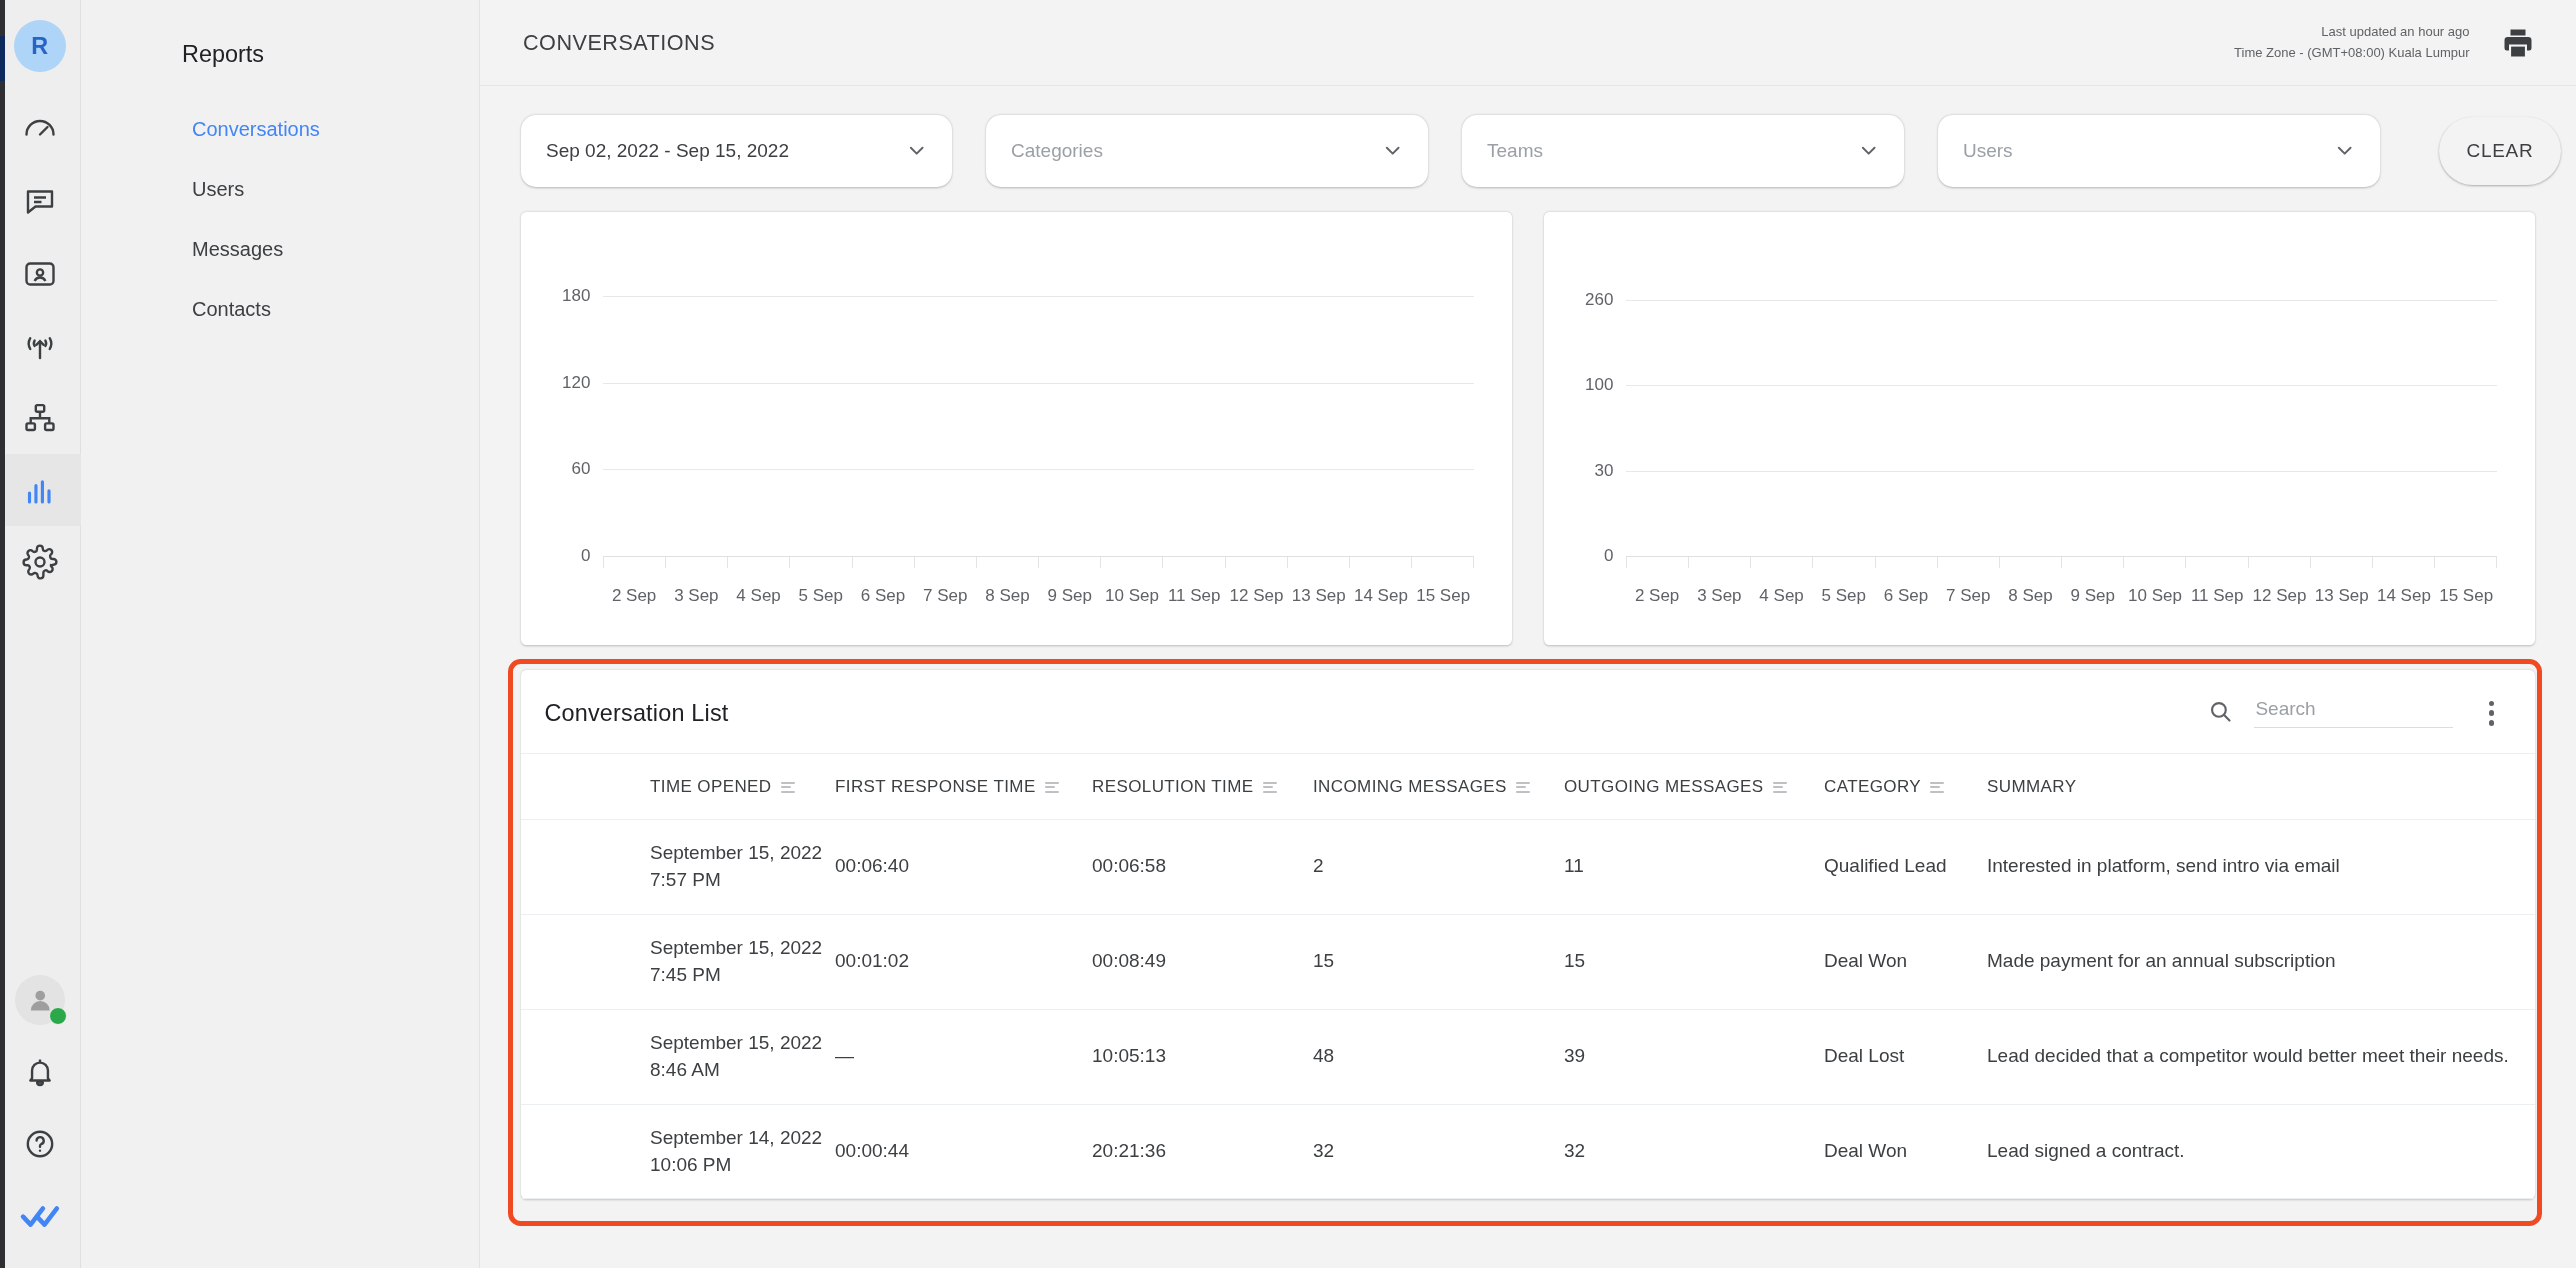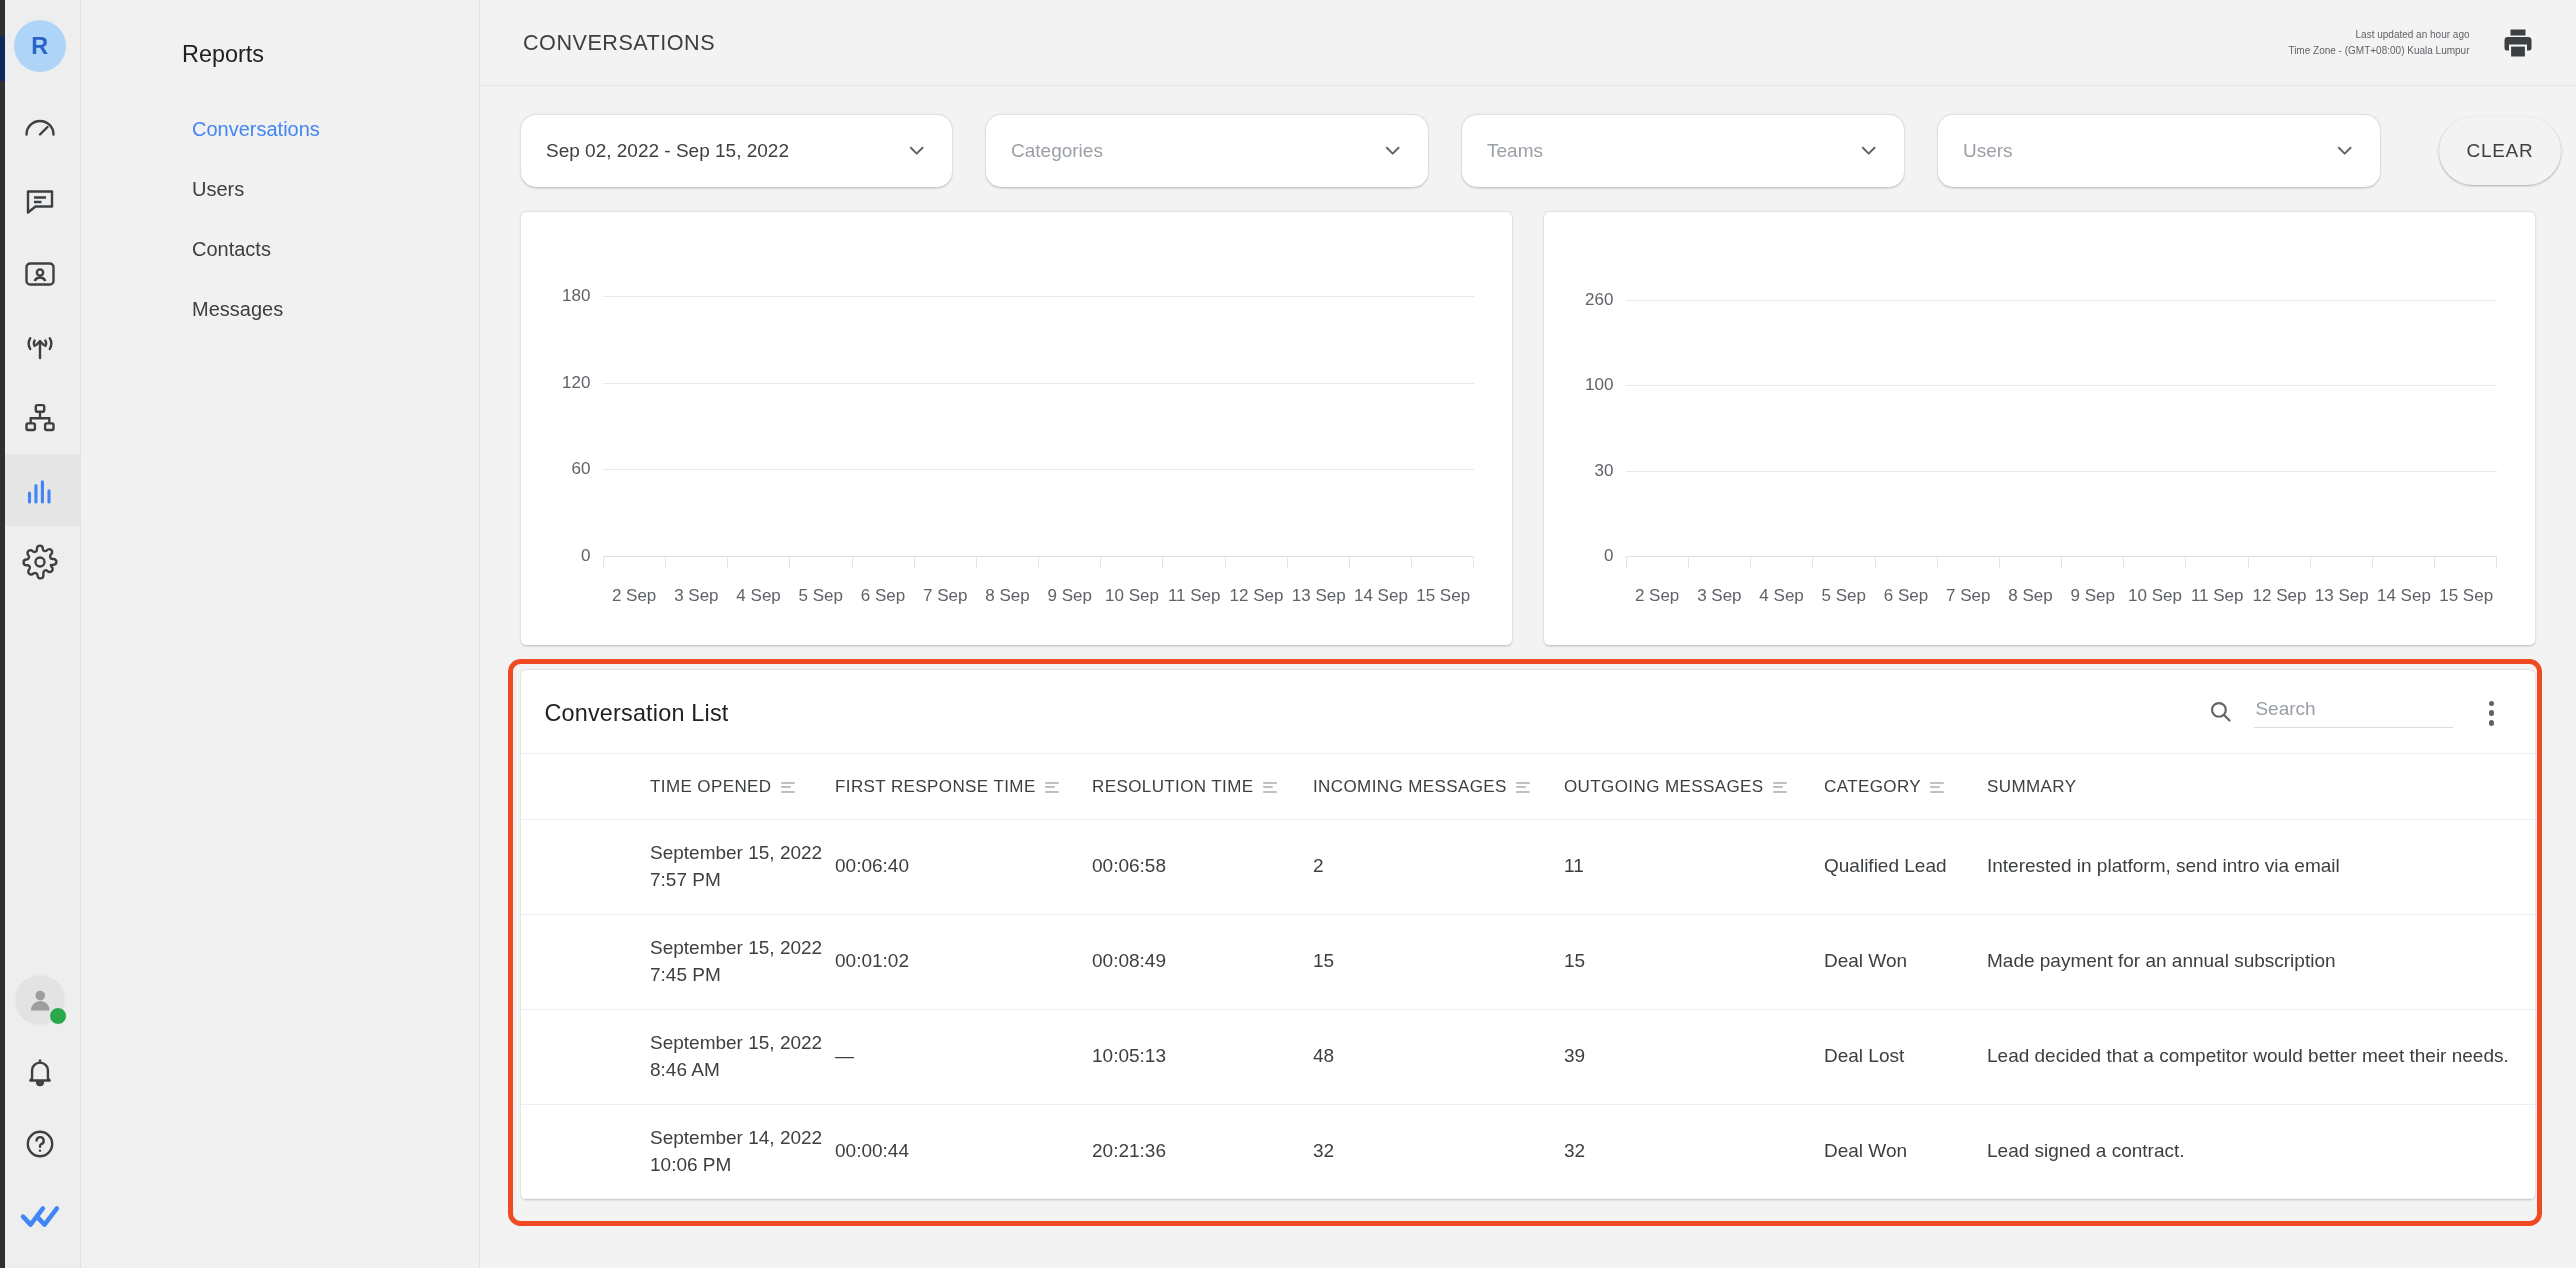--- a/index.html
+++ b/index.html
@@ -73,21 +73,21 @@
   
   .main { flex: 1 1 auto; height: 100%; background:#f3f3f3; display:flex; flex-direction:column; min-width:0; }
   .topbar {
     height: 86px; background: #f3f3f3;
     display: flex; align-items: center; padding: 0 40px 0 43px;
     border-bottom: 0.9px solid #e6e6e6; flex: 0 0 86px;
   }
   .topbar-title { font-size: 21.6px; letter-spacing: 0.5px; color: #3c4043; }
   .topbar-right { margin-left: auto; display: flex; align-items: center; gap: 30.5px; }
   .topbar-meta { text-align: right; line-height: 1.55; }
-  .topbar-meta div { font-size: 10px; color: #5f6368; }
+  .topbar-meta div { font-size: 13px; color: #5f6368; }
   .print-btn { cursor: pointer; display:flex; align-items:center; }
 
   .content { flex: 1 1 auto; padding: 0 41px; overflow:hidden; background:#f3f3f3; }
 
   
   .filters {
     display: flex; align-items: center; gap: 34px;
     padding: 29px 0 25px 0;
   }
   .select {
@@ -281,22 +281,22 @@
         </svg>
       </div>
     </div>
   </div>
 
   <div class="subnav">
     <div class="subnav-title">Reports</div>
     <div class="subnav-list">
       <div class="subnav-item active">Conversations</div>
       <div class="subnav-item">Users</div>
+      <div class="subnav-item">Messages</div>
       <div class="subnav-item">Contacts</div>
-      <div class="subnav-item">Messages</div>
     </div>
   </div>
 
   <div class="main">
 
     <div class="topbar">
       <div class="topbar-title">CONVERSATIONS</div>
       <div class="topbar-right">
         <div class="topbar-meta">
           <div>Last updated an hour ago</div>

